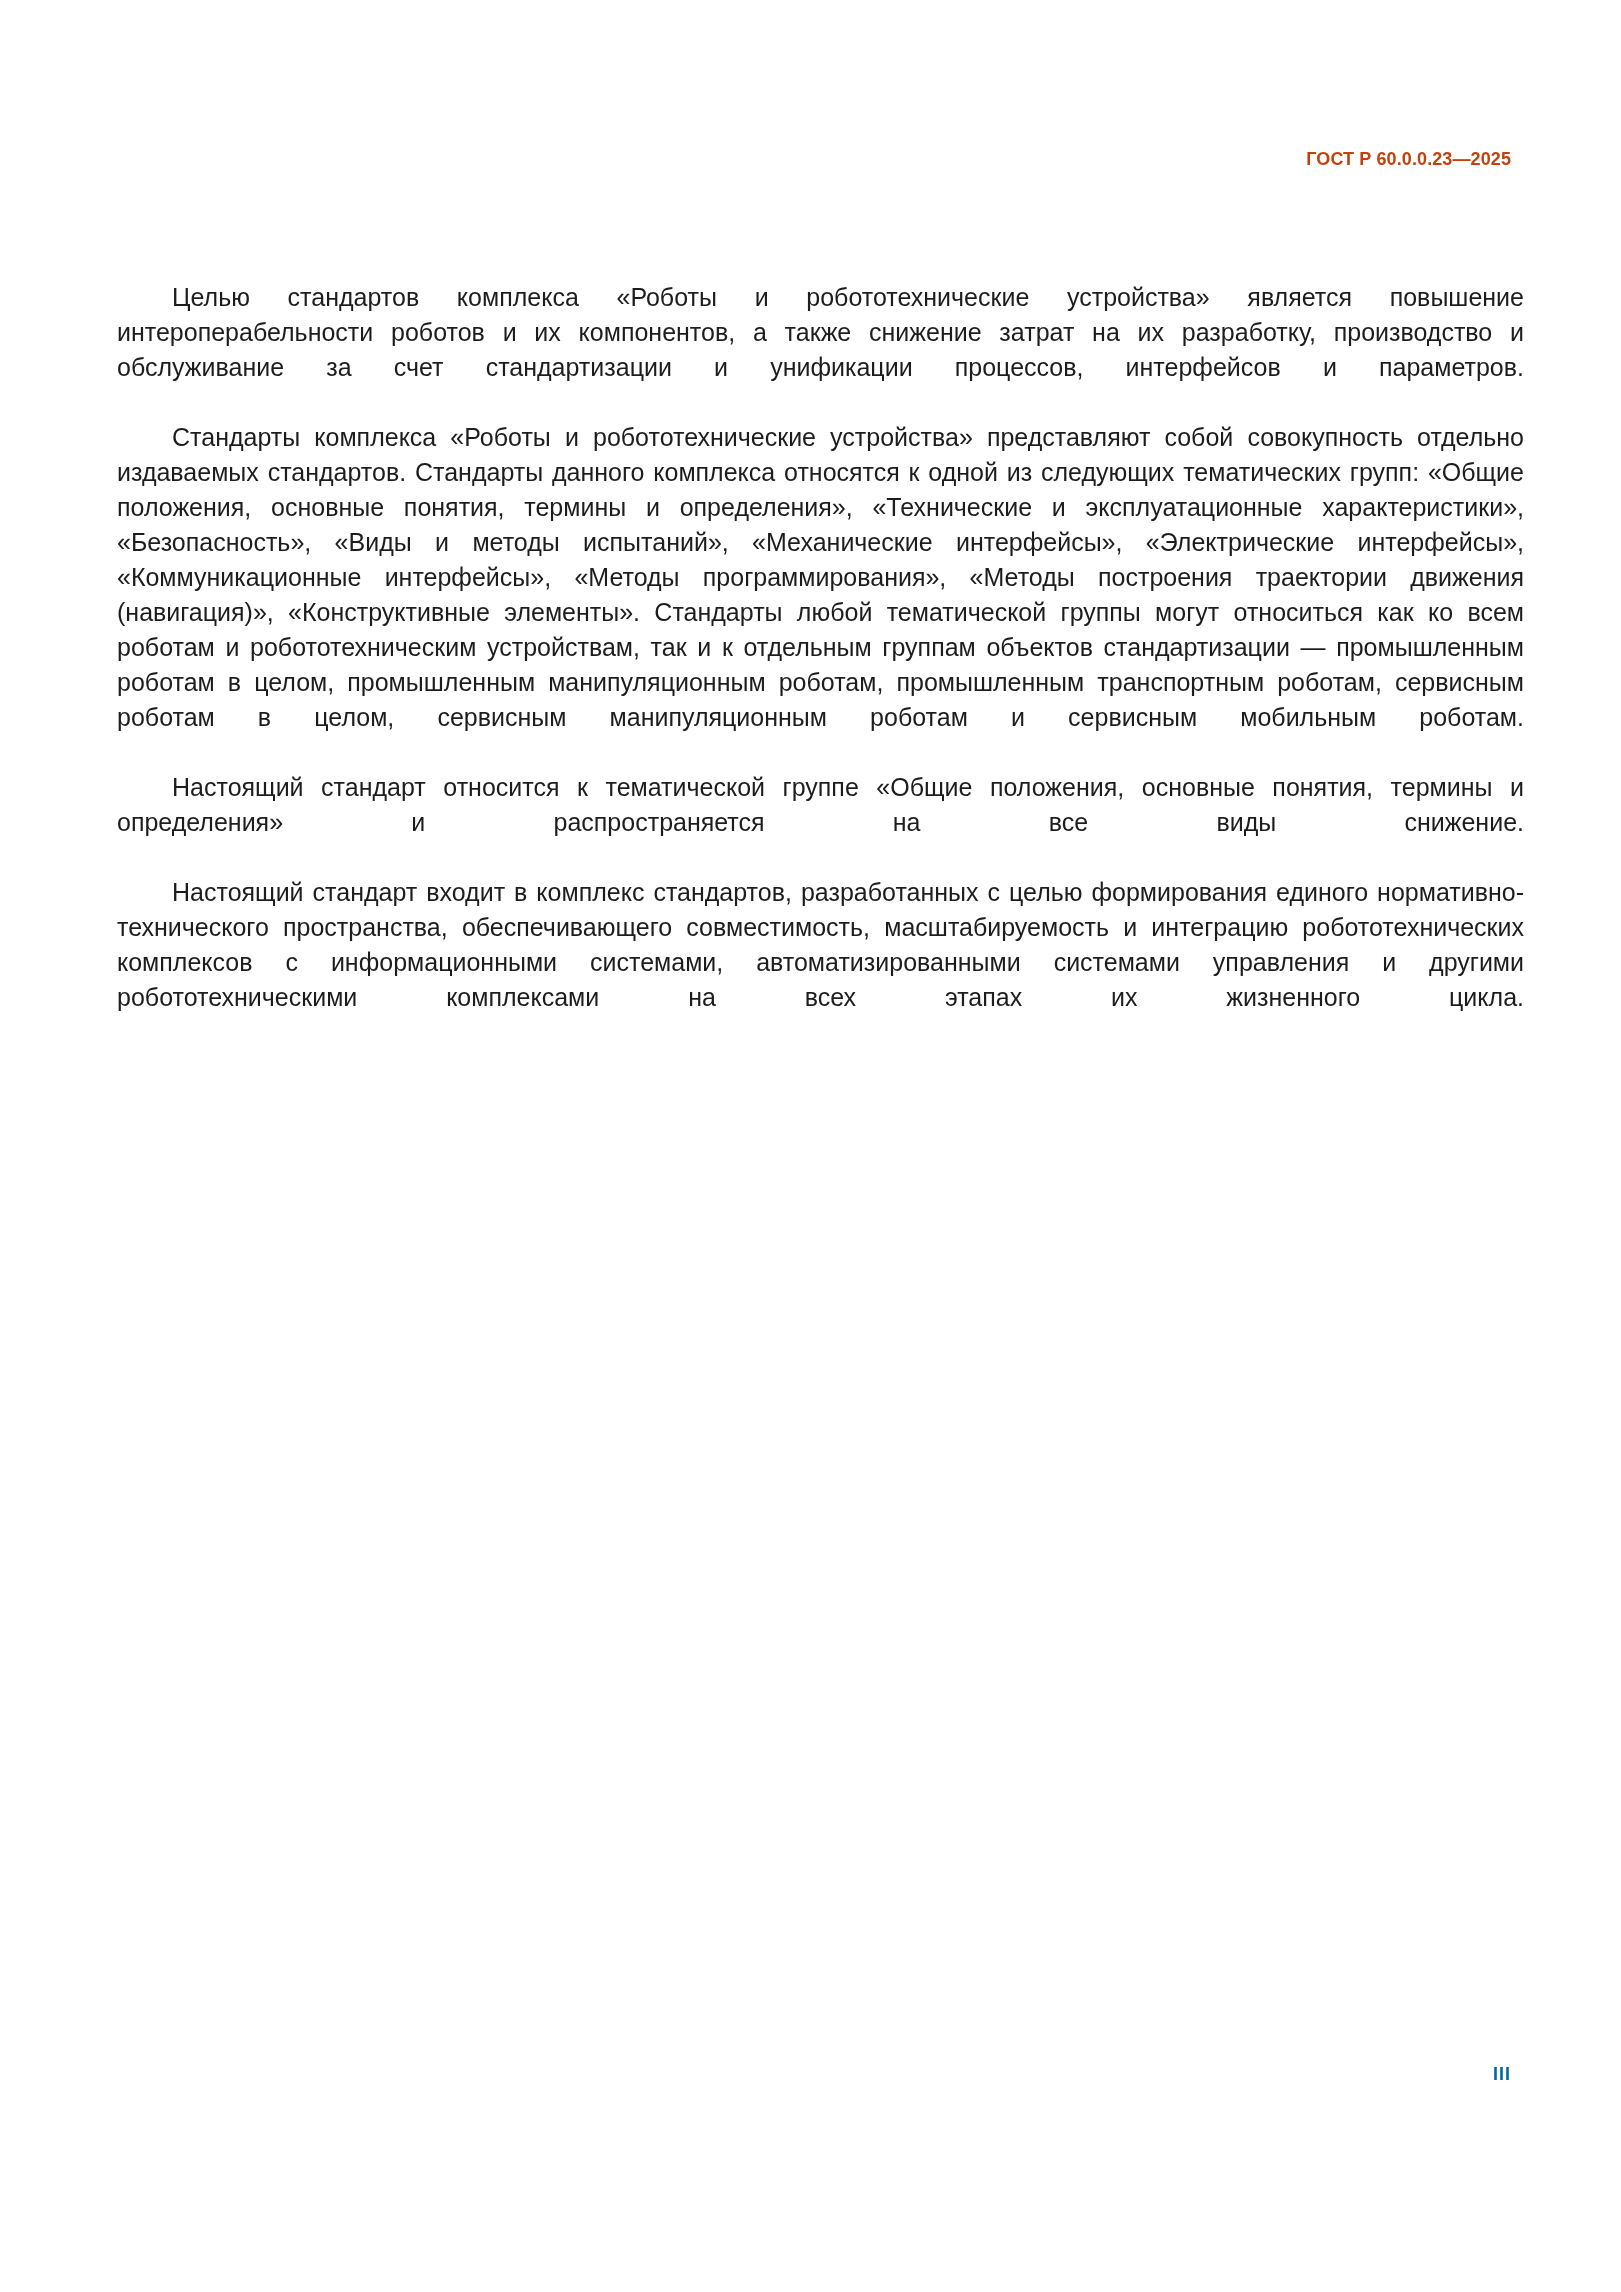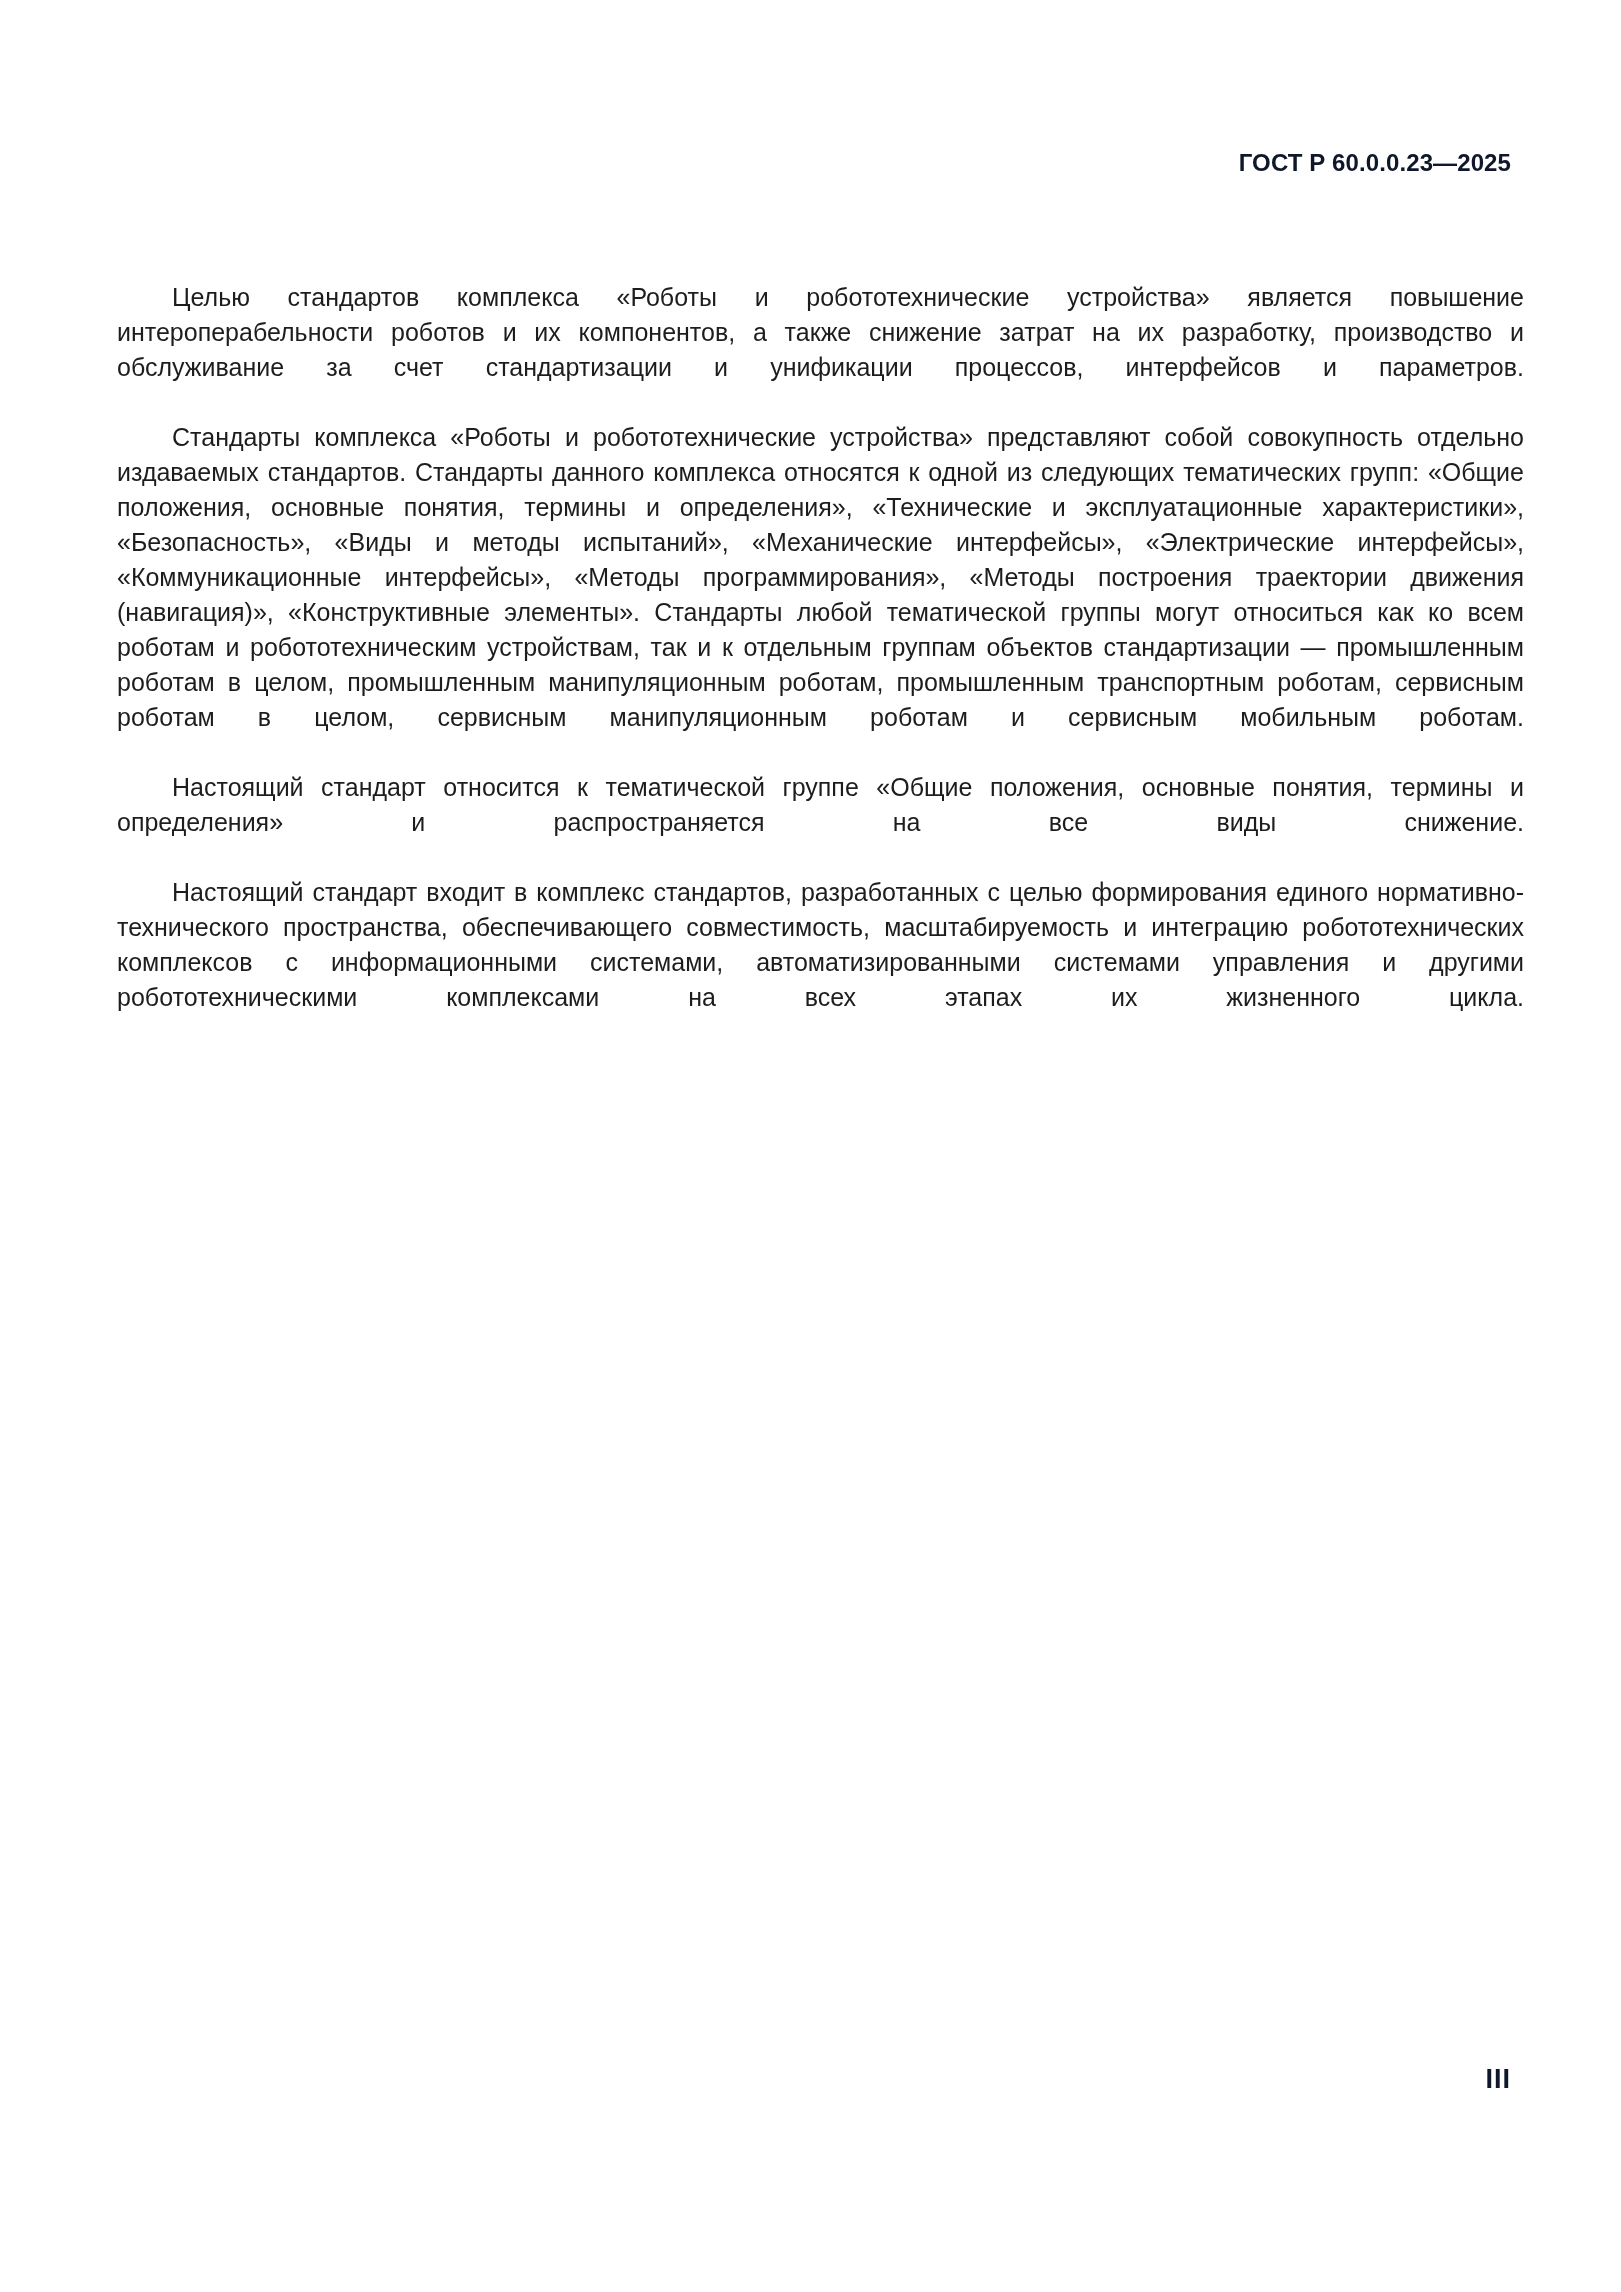--- a/index.html
+++ b/index.html
@@ -21,24 +21,24 @@
     overflow: hidden;
   }
 
   
   .page-header {
     position: absolute;
     top: 149px;
     left: 0;
     right: 110px;
     text-align: right;
-    font-size: 24px;
+    font-size: 18px;
     font-weight: bold;
     letter-spacing: 0.1px;
-    color: #0f172a;
+    color: #c2410c;
     white-space: nowrap;
   }
 
   
   .section-title {
     position: absolute;
     top: 218px;
     left: 0;
     right: 0;
     text-align: center;
@@ -76,23 +76,23 @@
     width: 100%;
   }
 
   
   .folio {
     position: absolute;
     top: 2064px;
     left: 0;
     right: 110px;
     text-align: right;
-    font-size: 27px;
+    font-size: 18px;
     font-weight: bold;
-    color: #0f172a;
+    color: #0369a1;
     letter-spacing: 1px;
   }
 </style>
 </head>
 <body>
 
 <div class="page">
 
   <div class="page-header">ГОСТ Р 60.0.0.23—2025</div>
 

